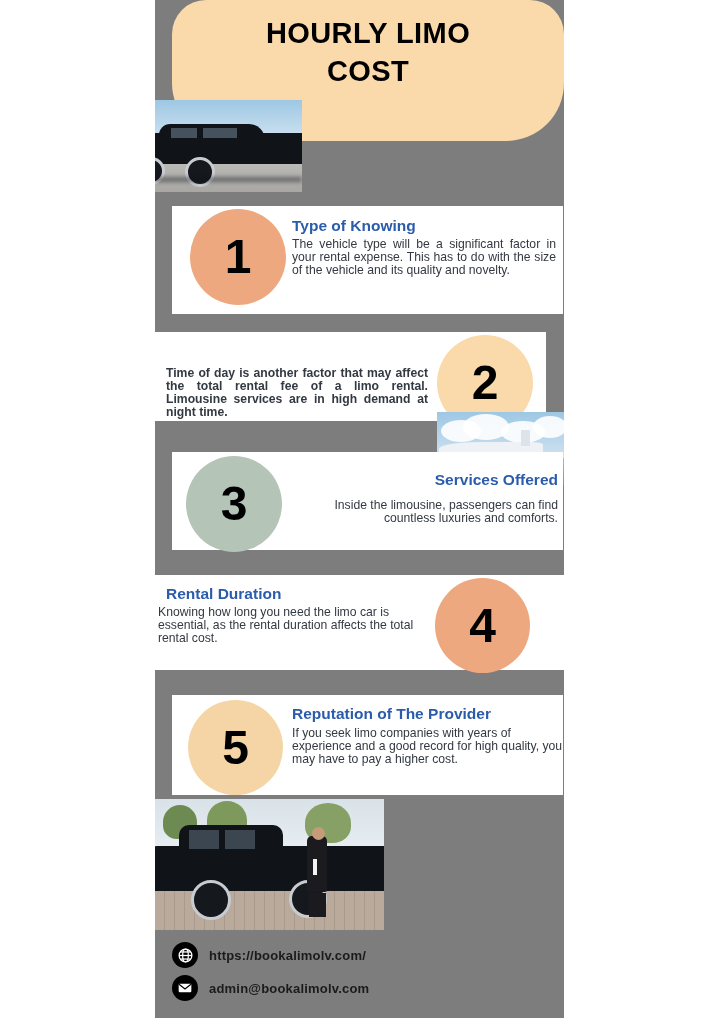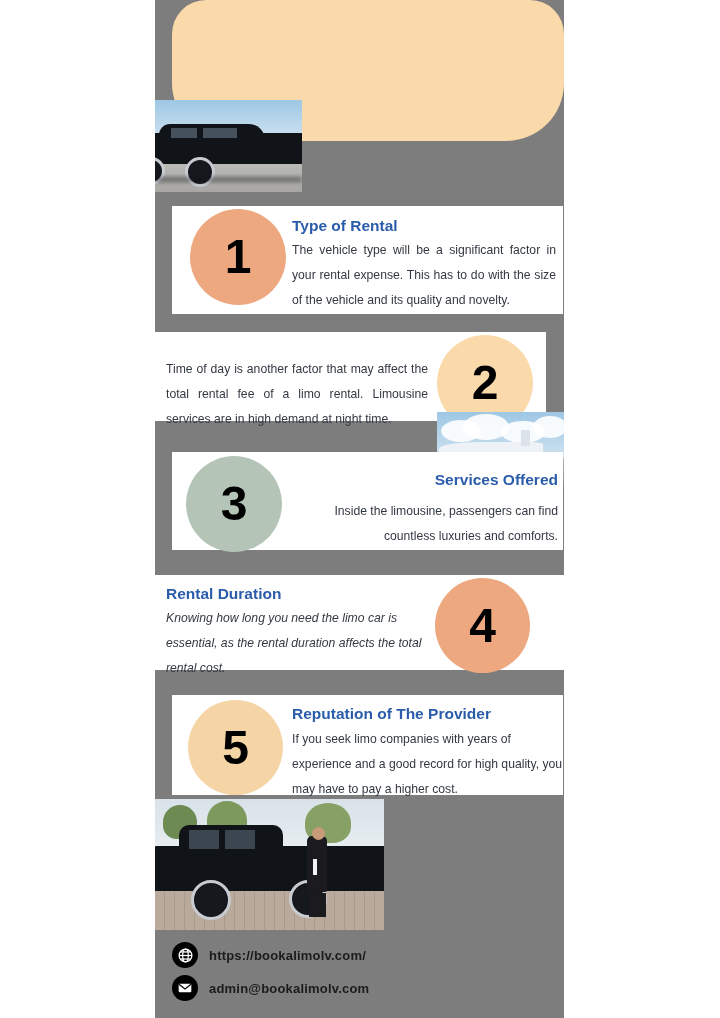--- a/index.html
+++ b/index.html
@@ -54,31 +54,31 @@
   .num-circle{position:absolute;border-radius:50%;display:flex;
     align-items:center;justify-content:center;color:#000000;
     font-weight:bold;font-size:48px;line-height:1;}
   .n1{left:190px;top:209px;width:96px;height:96px;background:#eda87f;}
   .n2{left:437px;top:335px;width:96px;height:96px;background:#fad9ab;}
   .n3{left:186px;top:456px;width:96px;height:96px;background:#b4c5b8;}
   .n4{left:435px;top:578px;width:95px;height:95px;background:#eda87f;}
   .n5{left:188px;top:700px;width:95px;height:95px;background:#f5d5a5;}
 
   .sec-title{position:absolute;color:#2b5cab;font-weight:bold;font-size:15.5px;}
-  .sec-body{position:absolute;color:#333942;font-size:12.2px;line-height:25px;}
+  .sec-body{position:absolute;color:#333942;font-size:12.2px;line-height:13px;}
   .justify{text-align:justify;}
 
   .t1{left:292px;top:217px;width:266px;}
   .b1{left:292px;top:238px;width:264px;}
   .t2{left:166px;top:336px;width:250px;text-align:center;}
-  .b2{left:166px;top:357px;width:262px;}
+  .b2{left:166px;top:367px;width:262px;font-weight:bold;}
   .t3{left:292px;top:471px;width:266px;text-align:right;}
   .b3{left:292px;top:499px;width:266px;text-align:right;}
   .t4{left:166px;top:585px;width:266px;}
-  .b4{left:166px;top:606px;width:266px;font-style:italic;}
+  .b4{left:158px;top:606px;width:266px;}
   .t5{left:292px;top:705px;width:272px;}
   .b5{left:292px;top:727px;width:272px;}
 
   
   .fline{position:absolute;display:flex;align-items:center;}
   .f1{left:172px;top:942px;}
   .f2{left:172px;top:975px;}
   .f3{left:389px;top:1003px;margin-top:17px;}
   .ic{width:26px;height:26px;border-radius:50%;background:#000000;
      display:flex;align-items:center;justify-content:center;flex:0 0 auto;}
@@ -91,37 +91,39 @@
 </style>
 </head>
 <body>
 
 <div class="page">
 
   <div class="canvas"></div>
 
   <div class="banner"></div>
   <div class="banner-title">
+    <div>HOURLY LIMO</div>
+    <div>COST</div>
   </div>
 
   <div class="photo ph-limo">
     <div class="sky" style="height:42%"></div>
     <div class="ground" style="height:58%"></div>
     <div class="carbody" style="left:-6px;top:36%;width:118%;height:34%;border-radius:6px 22px 6px 6px;"></div>
     <div class="carbody" style="left:4px;top:26%;width:72%;height:18%;border-radius:14px 20px 0 0;"></div>
     <div class="glass" style="left:16px;top:30%;width:26px;height:11%;"></div>
     <div class="glass" style="left:48px;top:30%;width:34px;height:11%;"></div>
     <div class="wheel" style="left:30px;top:62%;width:24px;height:24px;"></div>
     <div class="wheel" style="left:-18px;top:62%;width:22px;height:22px;"></div>
     <div class="carbody" style="left:0;top:84%;width:100%;height:5%;opacity:.45;filter:blur(2px);"></div>
   </div>
 
   <div class="card c1"></div>
   <div class="num-circle n1">1</div>
-  <div class="sec-title t1">Type of Rental</div>
+  <div class="sec-title t1">Type of Knowing</div>
   <div class="sec-body b1 justify">The vehicle type will be a significant factor in your rental expense. This has to do with the size of the vehicle and its quality and novelty.</div>
 
   <div class="card c2"></div>
   <div class="num-circle n2">2</div>
   <div class="sec-body b2 justify">Time of day is another factor that may affect the total rental fee of a limo rental. Limousine services are in high demand at night time.</div>
 
   <div class="photo ph-jet">
     <div class="sky" style="height:62%"></div>
     <div class="ground" style="height:38%;background:linear-gradient(#b9b5ad,#8e8a84);"></div>
     <div class="cloud" style="left:4px;top:8px;width:40px;height:22px;"></div>

